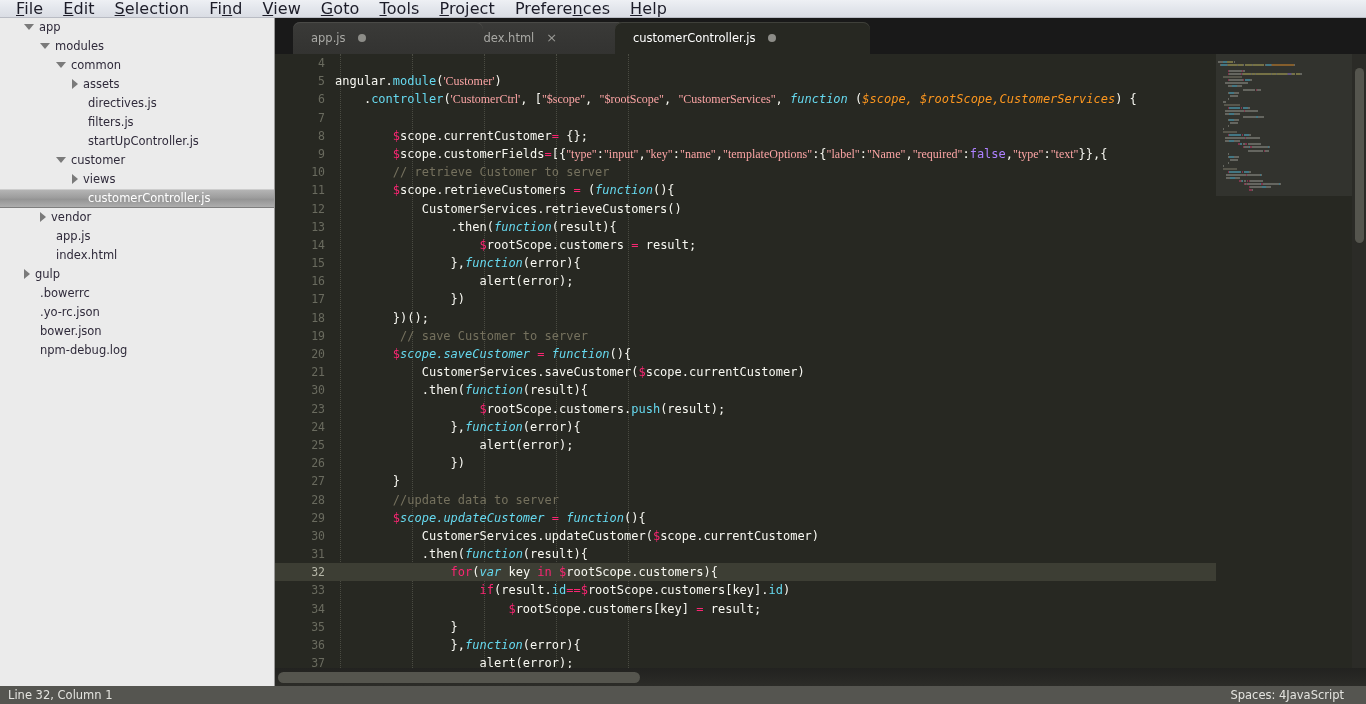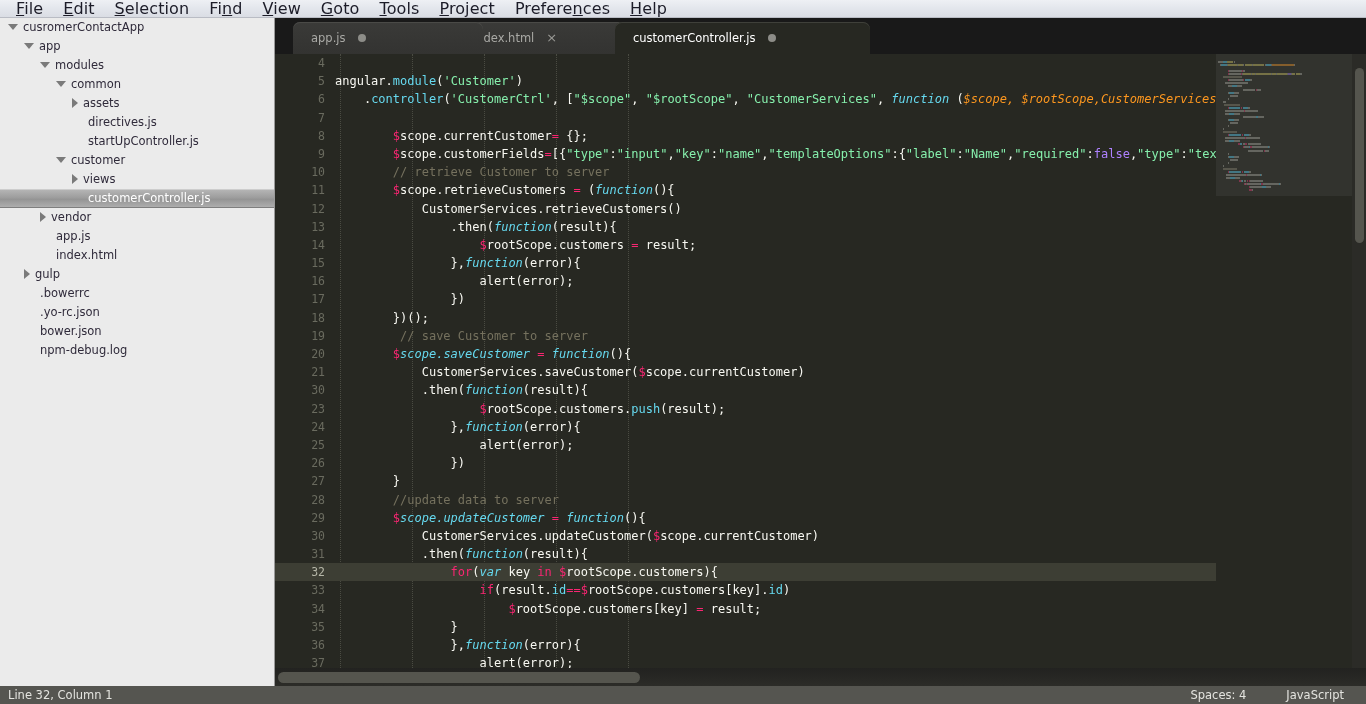--- a/index.html
+++ b/index.html
@@ -105,21 +105,21 @@
   .cl.cur { background:#3d3e34; }
 
   
   .guide {
     position:absolute; top:0; width:1px; height:632px;
     border-left:1px dotted #4a4b42;
   }
 
   
   .c-com { color:#75715e; }
-  .c-str { color:#86efac; }
+  .c-str { color:#fca5a5;font-family:Liberation Serif, serif; }
   .c-key { color:#f92672; }
   .c-fn  { color:#66d9ef; font-style:italic; }
   .c-par { color:#fd971f; font-style:italic; }
   .c-num { color:#ae81ff; }
   .c-mth { color:#66d9ef; }
   .c-var { color:#f8f8f2; }
   .c-op  { color:#f92672; }
 
   
   #minimap {
@@ -152,47 +152,47 @@
 
   
   #statusbar {
     position:absolute; bottom:0; left:0; width:1366px; height:18px;
     background:#555550;
     display:flex; align-items:center;
     font-size:11.5px; color:#e4e4df;
   }
   #st-left { padding-left:8px; }
   #st-right { margin-left:auto; display:flex; }
-  #st-right > div { padding-right:40px; }
+  #st-right > div { }
   #st-right > div:last-child { padding-right:22px; }
 </style>
 </head>
 <body>
 
 <div id="menubar">
     <div class="menu-item"><span class="acc">F</span>ile</div>
     <div class="menu-item"><span class="acc">E</span>dit</div>
     <div class="menu-item"><span class="acc">S</span>election</div>
     <div class="menu-item">Fi<span class="acc">n</span>d</div>
     <div class="menu-item"><span class="acc">V</span>iew</div>
     <div class="menu-item"><span class="acc">G</span>oto</div>
     <div class="menu-item"><span class="acc">T</span>ools</div>
     <div class="menu-item"><span class="acc">P</span>roject</div>
     <div class="menu-item">Prefere<span class="acc">n</span>ces</div>
     <div class="menu-item"><span class="acc">H</span>elp</div>
   </div>
 
 <div id="sidebar">
   <div id="tree">
-      <div class="tree-row"><span style="display: inline-block; width: 8px;"></span><span class="tri down"></span><span class="lbl">cusromerContactApp</span></div>
       <div class="tree-row"><span style="display: inline-block; width: 24px;"></span><span class="tri down"></span><span class="lbl">app</span></div>
       <div class="tree-row"><span style="display: inline-block; width: 40px;"></span><span class="tri down"></span><span class="lbl">modules</span></div>
       <div class="tree-row"><span style="display: inline-block; width: 56px;"></span><span class="tri down"></span><span class="lbl">common</span></div>
       <div class="tree-row"><span style="display: inline-block; width: 72px;"></span><span class="tri right"></span><span class="lbl">assets</span></div>
       <div class="tree-row"><span style="display: inline-block; width: 88px;"></span><span class="lbl">directives.js</span></div>
+      <div class="tree-row"><span style="display: inline-block; width: 88px;"></span><span class="lbl">filters.js</span></div>
       <div class="tree-row"><span style="display: inline-block; width: 88px;"></span><span class="lbl">startUpController.js</span></div>
       <div class="tree-row"><span style="display: inline-block; width: 56px;"></span><span class="tri down"></span><span class="lbl">customer</span></div>
       <div class="tree-row"><span style="display: inline-block; width: 72px;"></span><span class="tri right"></span><span class="lbl">views</span></div>
       <div class="tree-row selected"><span style="display: inline-block; width: 88px;"></span><span class="lbl">customerController.js</span></div>
       <div class="tree-row"><span style="display: inline-block; width: 40px;"></span><span class="tri right"></span><span class="lbl">vendor</span></div>
       <div class="tree-row"><span style="display: inline-block; width: 56px;"></span><span class="lbl">app.js</span></div>
       <div class="tree-row"><span style="display: inline-block; width: 56px;"></span><span class="lbl">index.html</span></div>
       <div class="tree-row"><span style="display: inline-block; width: 24px;"></span><span class="tri right"></span><span class="lbl">gulp</span></div>
       <div class="tree-row"><span style="display: inline-block; width: 40px;"></span><span class="lbl">.bowerrc</span></div>
       <div class="tree-row"><span style="display: inline-block; width: 40px;"></span><span class="lbl">.yo-rc.json</span></div>

